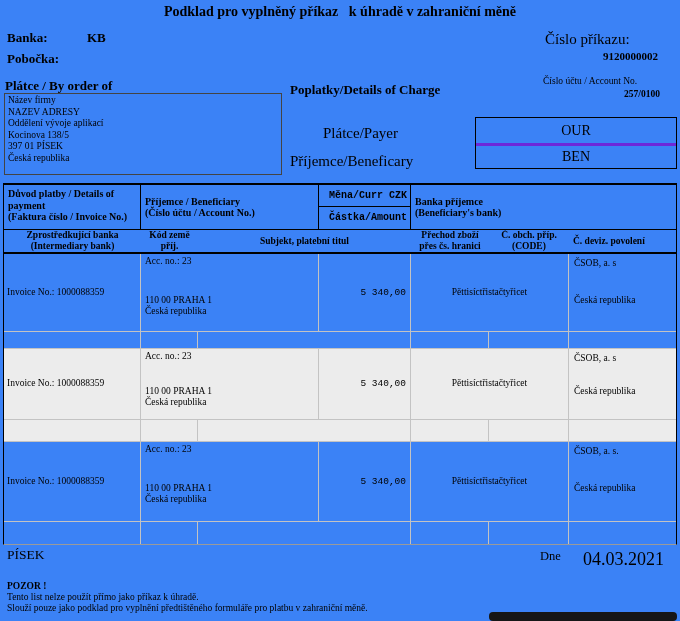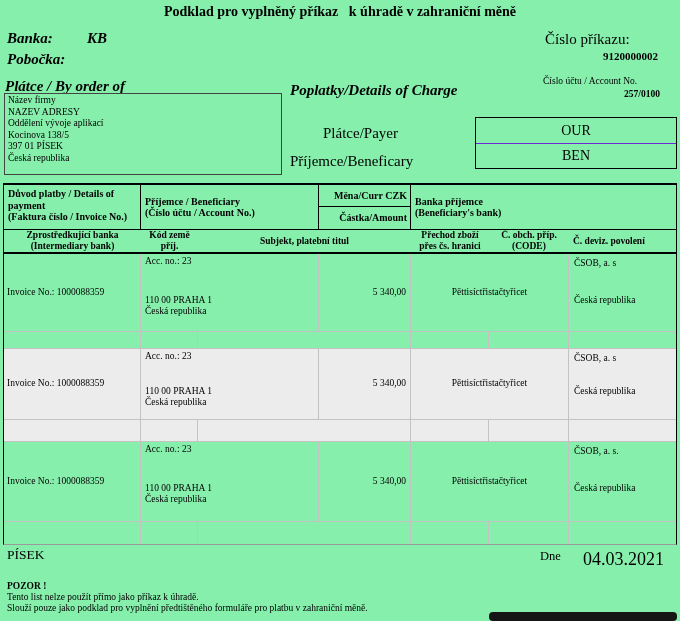--- a/index.html
+++ b/index.html
@@ -1,35 +1,35 @@
 <!DOCTYPE html>
 <html><head>
 <meta charset="utf-8">
 <style>
   * { margin:0; padding:0; box-sizing:border-box; }
   body { background:#fff; }
   .page {
-    position:relative; width:680px; height:621px; background:#86efac;
+    position:relative; width:680px; height:621px; background:#3b82f6;
     font-family:"Liberation Serif", serif; color:#000; overflow:hidden;
   }
   .abs { position:absolute; }
   .b { font-weight:bold; }
   .pre { white-space:pre-line; }
   .title { top:4px; left:0; width:680px; text-align:center; font-size:14px; font-weight:bold; white-space:pre; }
 
-  .lbl11 { font-size:15px; font-weight:bold;font-style:italic; }
+  .lbl11 { font-size:13px; font-weight:bold; }
   .txt10 { font-size:15px; }
   .txt9  { font-size:9.5px; }
 
   .payer-box { left:4px; top:93px; width:278px; height:82px; border:1px solid #444; padding:1px 3px; }
   .payer-box div { font-size:9.5px; line-height:11.5px; }
 
   .charge-boxes { left:475px; top:117px; width:202px; border:1px solid #000; }
   .charge-cell { height:25px; display:flex; align-items:center; justify-content:center; font-size:14px; }
-  .charge-cell + .charge-cell { border-top:1px solid #6d28d9; }
+  .charge-cell + .charge-cell { border-top:3px solid #6d28d9; }
 
   
   .grid { left:3px; top:183px; width:674px; border:1px solid #000; border-top:2px solid #000; border-bottom-color:#9a9a9a; }
   .row { display:flex; width:100%; }
   .cell { position:relative; display:flex; flex-direction:column; overflow:hidden; }
   .hrow .cell { border-right:1px solid #000; }
   .hrow { border-bottom:1px solid #000; }
   .hrow2 { border-bottom:2px solid #000; }
   .drow .cell, .erow .cell { border-right:1px solid #c3c3c3; }
   .drow, .erow { border-bottom:1px solid #c3c3c3; }
@@ -39,21 +39,21 @@
 
   .hrow { height:45px; }
   .hrow2 { height:24px; }
   .hfont { font-size:10px; font-weight:bold; line-height:11.5px; }
   .h2font { font-size:9.5px; font-weight:bold; line-height:11px; }
   .vc { justify-content:center; }
   .hc { align-items:center; text-align:center; }
   .pl { padding-left:4px; }
   .pt { padding-top:3px; }
 
-  .w137{width:137px;} .w178{width:178px;} .w92{width:92px;} .w158{width:158px;}
+  .w137{width:137px;} .w178{width:178px;} .w92{width:92px;font-family:Liberation Mono, monospace;} .w158{width:158px;}
   .w57{width:57px;} .w213{width:213px;} .w78{width:78px;} .w80{width:80px;}
 
   .split-top, .split-bot { height:50%; display:flex; align-items:center; justify-content:flex-end; padding-right:3px; }
   .split-top { border-bottom:1px solid #000; }
 
   .dfont { font-size:9.5px; line-height:11.5px; }
   .cell-invoice { justify-content:center; padding-left:3px; }
   .cell-benef { padding:2px 0 0 4px; }
   .benef-city { margin-top:27px; }
   .cell-amount { justify-content:center; align-items:flex-end; padding-right:4px; }

